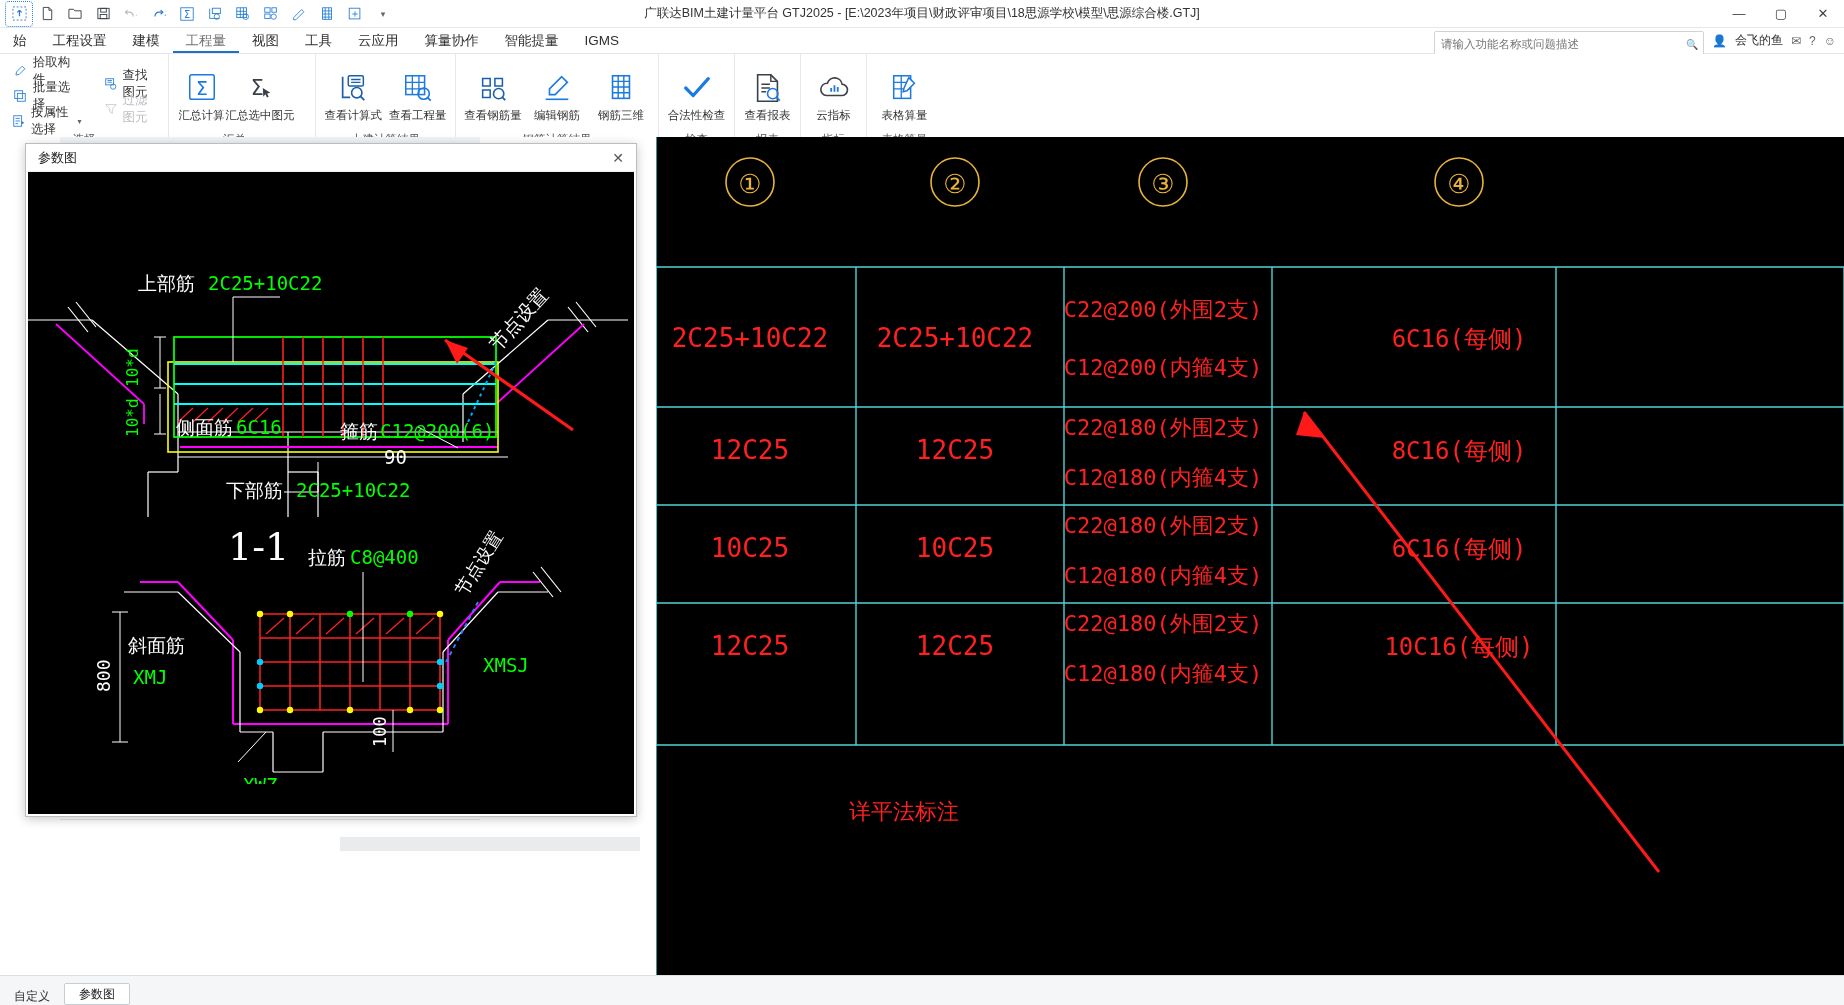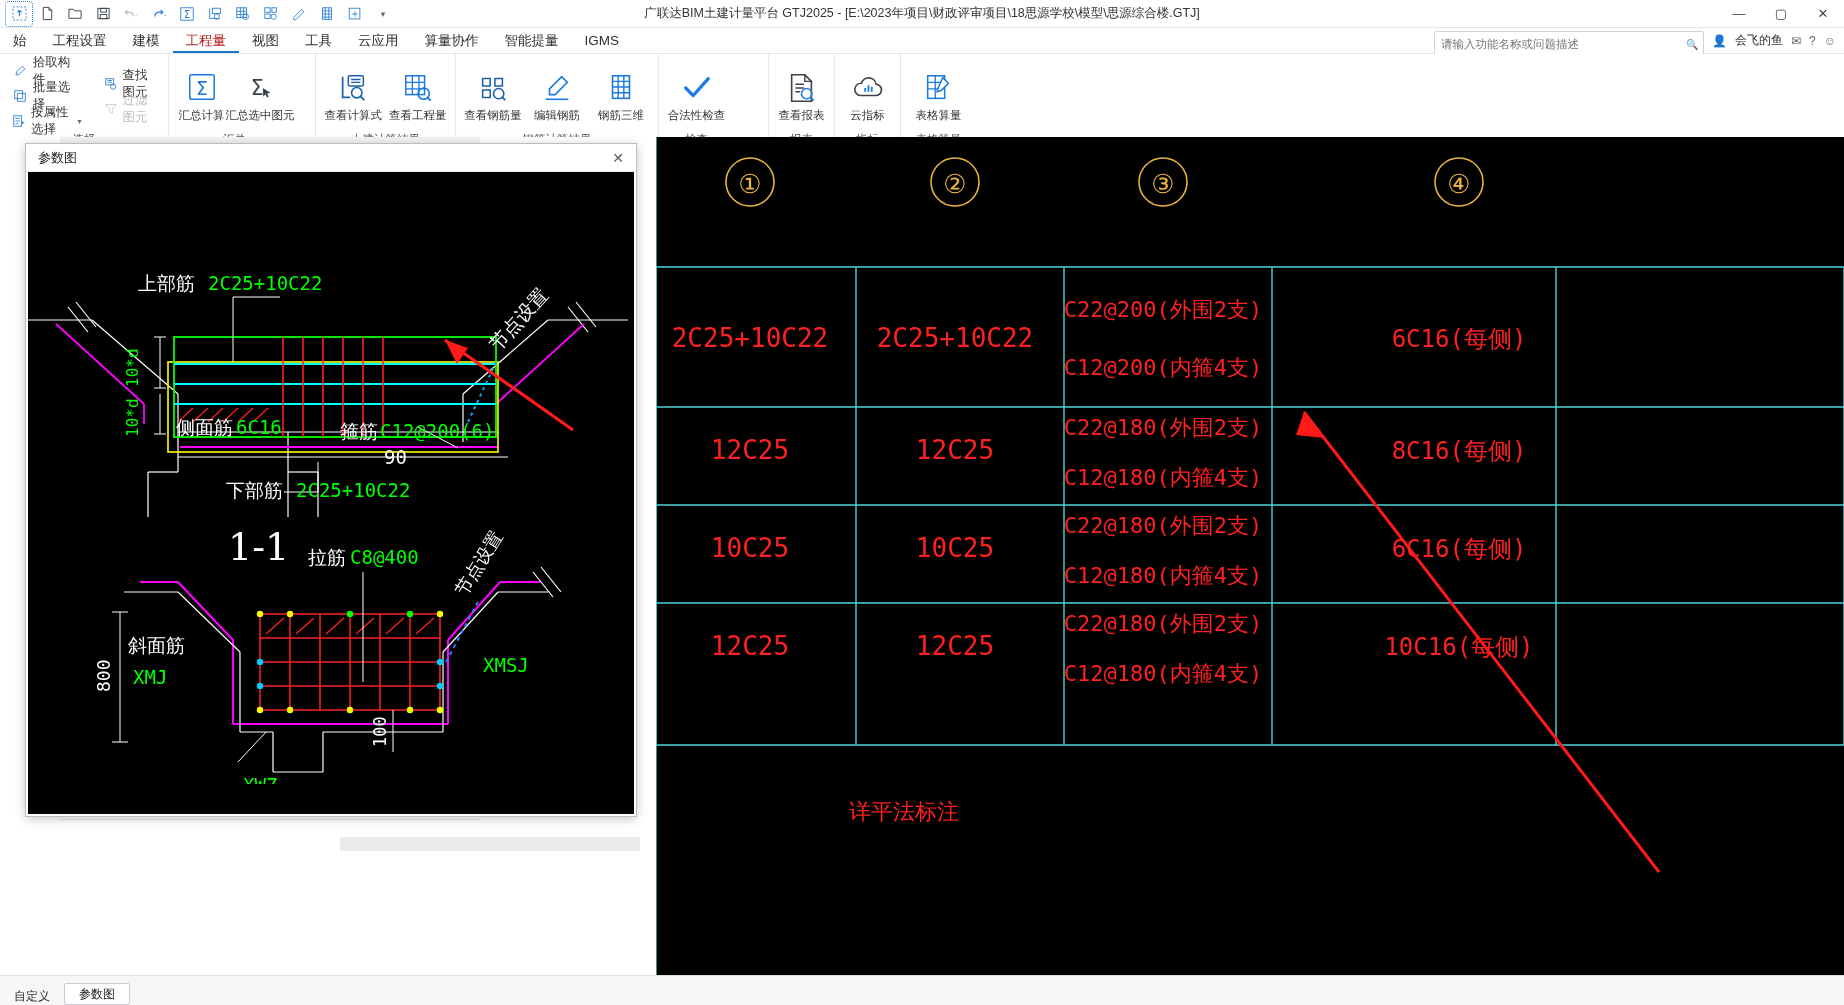--- a/index.html
+++ b/index.html
@@ -23,21 +23,21 @@
   .winbtns{ margin-left:auto; display:flex; }
   .winbtn{ width:42px; height:28px; display:flex;align-items:center;justify-content:center;
     font-size:13px;color:#444;}
 
   
   .menubar{height:26px;display:flex;align-items:flex-end;background:#fff;
     border-bottom:1px solid #e3e6ea; position:relative;}
   .menus{display:flex; align-items:flex-end; height:26px;}
   .menu{padding:0 13px; height:25px; line-height:25px; font-size:13.5px; color:#303030;
     white-space:nowrap;}
-  .menu.active{color:#b91c1c; border-bottom:2px solid #1a73c8; font-weight:normal;}
+  .menu.active{color:#737373; border-bottom:2px solid #1a73c8; font-weight:normal;}
   .searchwrap{position:absolute; right:140px; top:3px; display:flex; align-items:center;}
   .searchbox{width:270px;height:20px;border:1px solid #d0d4d8;border-radius:2px;
     display:flex;align-items:center;padding:12px 4px;background:#fff;}
   .searchbox input{border:0;outline:0;flex:1;font-size:11.5px;color:#333;
      font-family:"Liberation Sans",sans-serif;background:transparent;}
   .rightuser{position:absolute;right:8px;top:4px;display:flex;align-items:center;gap:8px;
     font-size:12px;color:#333;}
   .fishico{color:#2a7fd4;}
 
   
@@ -381,21 +381,21 @@
             <svg width="32" height="32" viewBox="0 0 34 34">
               <path d="M5 17l8 8L29 7" fill="none" stroke="#1a7ae0" stroke-width="3.4" stroke-linecap="round" stroke-linejoin="round"></path>
             </svg>
           </span>
         <span class="tx">合法性检查</span>
       </div>
     </div>
     <div class="glabel">检查</div>
   </div>
 
-  <div class="rgroup" style="width:66px;margin-left:34px;">
+  <div class="rgroup" style="width:66px;">
     <div class="ritems" style="justify-content:center;">
       <div class="bigbtn">
         <span class="ic">
             <svg width="32" height="32" viewBox="0 0 34 34">
               <path d="M6 3h14l7 7v21H6z" fill="none" stroke="#3a4249" stroke-width="1.7"></path>
               <path d="M20 3v7h7" fill="none" stroke="#3a4249" stroke-width="1.5"></path>
               <path d="M10 13h9M10 17h9M10 21h5" stroke="#3a4249" stroke-width="1.5"></path>
               <circle cx="22" cy="23" r="5.5" fill="none" stroke="#1a7ae0" stroke-width="1.7"></circle>
               <path d="M26 27l3.5 3.5" stroke="#1a7ae0" stroke-width="1.9"></path>
             </svg>

